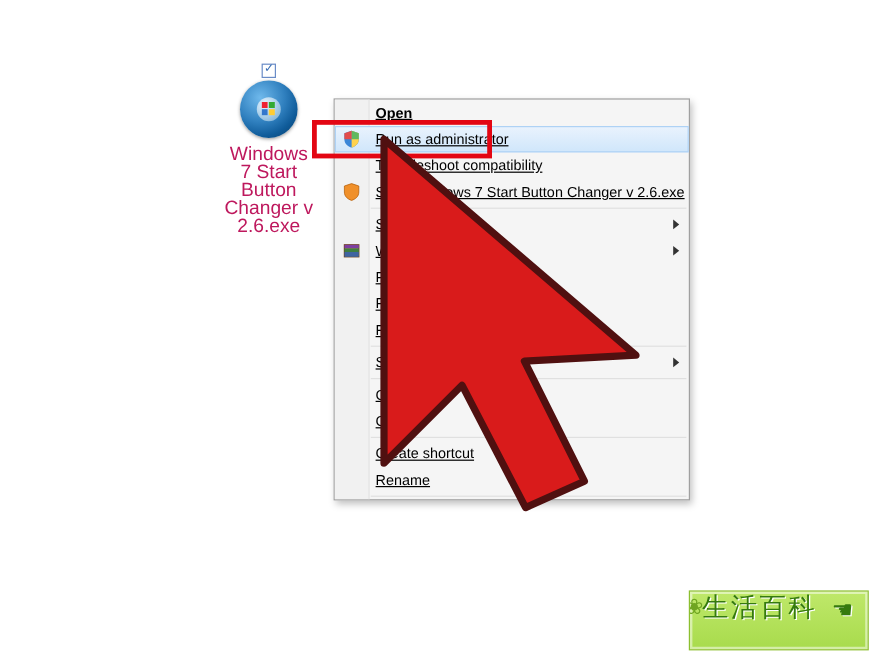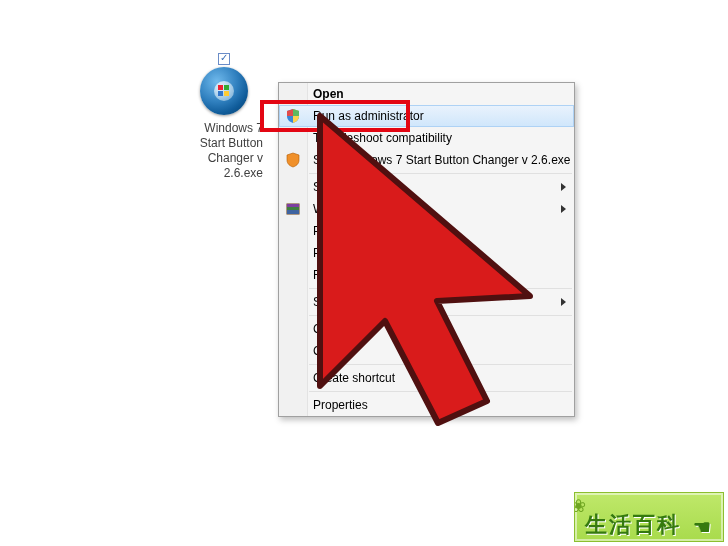--- a/index.html
+++ b/index.html
@@ -66,27 +66,26 @@
     height: 20px;
     border-radius: 50%;
     background: radial-gradient(circle at 35% 30%, #e8f4ff 0%, #b8d8ef 40%, #6fa6cf 100%);
     display: flex;
     align-items: center;
     justify-content: center;
   }
   .desktop-icon .label {
     display: block;
     line-height: 15px;
-    color: #404040;
+    color: #be185d;
     text-shadow:
       -1px -1px 0 #fff, 1px -1px 0 #fff,
       -1px 1px 0 #fff, 1px 1px 0 #fff;
-    font-size: 12px;
+    font-size: 16px;
     word-wrap: break-word;
-    text-align: right;
   }
 
   
   .context-menu {
     position: absolute;
     left: 278px;
     top: 82px;
     width: 295px;
     background: #f5f5f5;
     border: 1px solid #a0a0a0;
@@ -101,20 +100,21 @@
     background: #f1f1f1;
     border-right: 1px solid #e3e3e3;
   }
   .menu-item {
     position: relative;
     padding: 3px 22px 3px 34px;
     line-height: 16px;
     white-space: nowrap;
     color: #000;
     cursor: default;
+    text-decoration: underline;
   }
   .menu-item.hover {
     background: linear-gradient(#eaf3fd, #cfe6fb);
     outline: 1px solid #aed2f5;
     outline-offset: -1px;
   }
   .menu-item .bold {
     font-weight: 600;
   }
   .menu-sep {
@@ -170,24 +170,24 @@
     background: linear-gradient(#bfe86a, #a8db4c);
     border: 1px solid #8cbf2f;
     box-shadow: 0 0 0 2px rgba(255,255,255,0.5) inset;
     font-family: "SimHei", "Arial", sans-serif;
     color: #357a0e;
     text-align: center;
     overflow: hidden;
   }
   .watermark .row1 {
     font-size: 22px;
-    font-weight: bold;
+    font-weight: normal;
     letter-spacing: 2px;
     line-height: 26px;
-    margin-top: 19px;
+    margin-top: 0;
     text-shadow: 1px 1px #fff;
   }
   .watermark .row1 .hand {
     display: inline-block;
     transform: translateY(2px);
     margin-left: 4px;
     font-size: 20px;
   }
   .watermark .row2 {
     font-size: 11px;
@@ -254,22 +254,22 @@
     <div class="menu-item"><span>Pin to Taskbar</span></div>
     <div class="menu-item"><span>Pin to Start Menu</span></div>
     <div class="menu-item"><span>Restore previous versions</span></div>
     <div class="menu-sep"></div>
     <div class="menu-item"><span>Send to</span><span class="submenu-arrow"></span></div>
     <div class="menu-sep"></div>
     <div class="menu-item"><span>Cut</span></div>
     <div class="menu-item"><span>Copy</span></div>
     <div class="menu-sep"></div>
     <div class="menu-item"><span>Create shortcut</span></div>
-    <div class="menu-sep"></div>
-    <div class="menu-item"><span>Properties</span></div>
+    <div class="menu-item"><span>Rename</span></div>
+    <div class="menu-sep"></div>
   </div>
 
 <div class="highlight-box" id="hl" style="left: 260px; top: 100px; width: 150px; height: 32px;"></div>
 
 <div class="big-cursor" style="left:315px; top:111px; width:260px; height:320px;">
   <svg viewBox="0 0 260 320" width="260" height="320">
     <polygon points="5,5 5,275 70,210 123,312 172,290 122,190 215,185" fill="#d91b1b" stroke="#501010" stroke-width="6" stroke-linejoin="round"></polygon>
   </svg>
 </div>
 

